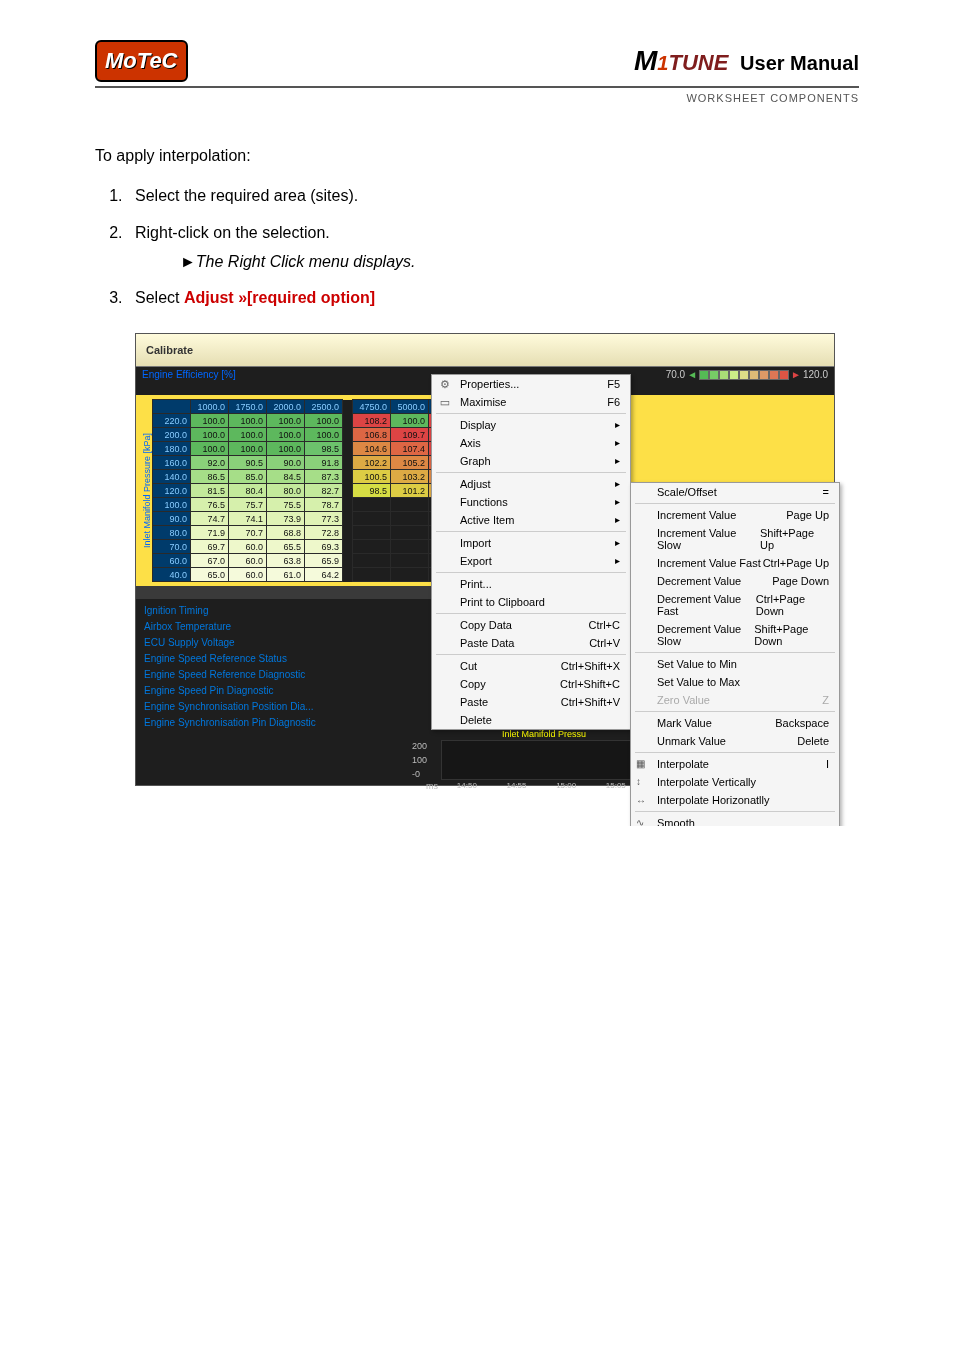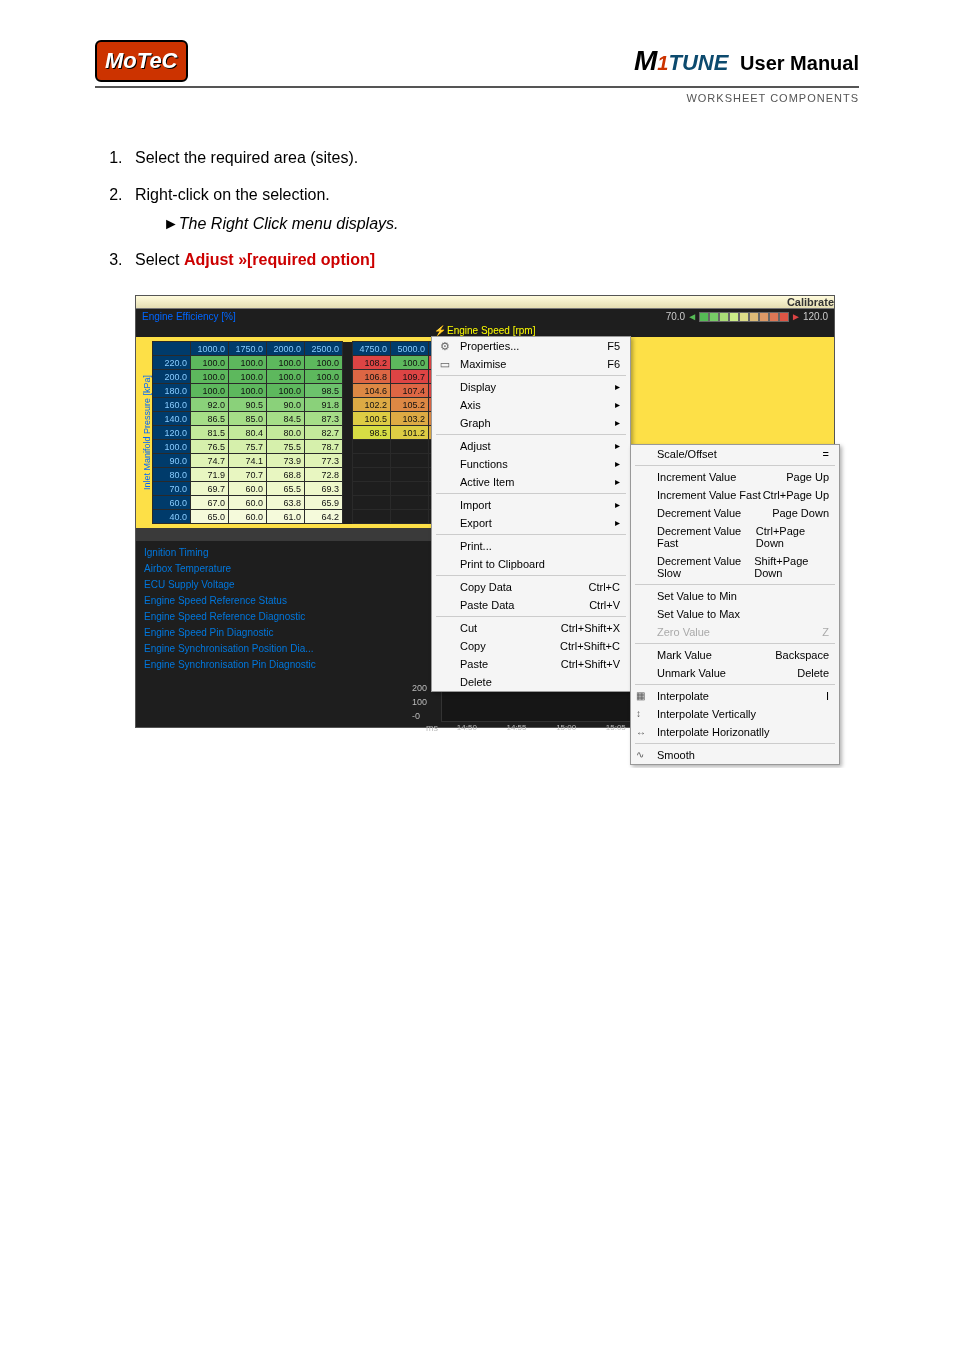--- a/index.html
+++ b/index.html
@@ -5,33 +5,33 @@
   * { margin: 0; padding: 0; box-sizing: border-box; }
   body { font-family: Arial, sans-serif; background: #fff; width: 954px; color: #000; }
   .page { padding: 40px 95px 40px 95px; }
   .header { display: flex; justify-content: space-between; align-items: center; border-bottom: 2px solid #555; padding-bottom: 4px; margin-bottom: 4px; }
   .logo { background: #c30; border-radius: 6px; padding: 6px 8px; border: 2px solid #000; }
   .logo-text { font-style: italic; font-weight: bold; font-size: 22px; color: #fff; text-shadow: 1px 1px 0 #000; }
   .header-right { text-align: right; }
   .mtune { font-size: 22px; font-weight: bold; font-style: italic; }
   .mtune .m { color: #000; font-size: 28px; }
   .mtune .one { color: #c30; font-size: 20px; }
-  .mtune .tune { color: #0c4a6e; }
+  .mtune .tune { color: #7f1d1d; }
   .user-manual { font-size: 20px; font-weight: bold; }
   .sub-header { text-align: right; font-size: 11px; color: #555; letter-spacing: 1px; margin-bottom: 40px; }
   h2 { font-size: 22px; font-weight: bold; margin-bottom: 22px; }
   .body-text { font-size: 16px; line-height: 1.5; margin-bottom: 14px; }
   ol { list-style: decimal; padding-left: 32px; font-size: 16px; line-height: 1.8; }
   ol li { margin-bottom: 8px; padding-left: 8px; }
-  .indent-result { margin-left: 28px; font-style: italic; }
+  .indent-result { margin-left: 45px; font-style: italic; }
   .arrow { font-style: normal; }
   .red-bold { color: #c00; font-weight: bold; font-style: normal; }
   .screenshot-wrap { margin-top: 20px; margin-left: 40px; }
   .screenshot { border: 1px solid #555; width: 700px; font-family: Tahoma, Arial, sans-serif; font-size: 10px; color: #ddd; position: relative; }
-  .ss-titlebar { background: linear-gradient(#fffbdc, #e5deb3); color: #333; text-align: right; font-weight: bold; padding: 0; font-size: 11px; border-bottom: 1px solid #777; }
+  .ss-titlebar { background: linear-gradient(#fffbdc, #e5deb3); color: #333; text-align: left; font-weight: bold; padding: 10px; font-size: 11px; border-bottom: 1px solid #777; }
   .eff-bar { background: #1e1e1e; padding: 2px 6px; display: flex; justify-content: space-between; align-items: center; font-size: 10px; }
   .eff-label { color: #06f; }
   .eff-scale { display: flex; align-items: center; gap: 2px; }
   .eff-scale span { color: #ccc; }
   .eff-squares { display: inline-flex; }
   .eff-sq { width: 10px; height: 10px; border: 1px solid #666; }
   .speed-bar { background: #1e1e1e; color: #ff0; text-align: center; padding: 1px; font-size: 10px; }
   .grid-area { background: #fde047; padding: 4px; display: flex; }
   .y-axis-label { writing-mode: vertical-rl; transform: rotate(180deg); color: #06f; font-size: 9px; text-align: center; padding-right: 2px; }
   table.data-table { border-collapse: collapse; font-size: 9px; }
@@ -67,20 +67,21 @@
     </div>
     <div class="header-right">
       <span class="mtune">
         <span class="m">M</span><span class="one">1</span><span class="tune">TUNE</span>
       </span>
       <span class="user-manual">&nbsp;<span>User Manual</span></span>
     </div>
   </div>
   <div class="sub-header">WORKSHEET COMPONENTS</div>
 
+  <p class="body-text">To apply interpolation:</p>
 
   <ol>
     <li>Select the required area (sites).</li>
     <li>
       <span>Right-click on the selection.</span>
       <div class="indent-result">
         <span class="arrow">►</span><span>The Right Click menu displays.</span>
       </div>
     </li>
     <li>
@@ -459,20 +460,24 @@
           <div class="sub-item">
             <span>Scale/Offset</span>
             <span>=</span>
           </div>
           <div class="sub-sep"></div>
           <div class="sub-item">
             <span>Increment Value</span>
             <span>Page Up</span>
           </div>
           <div class="sub-item">
+            <span>Increment Value Slow</span>
+            <span>Shift+Page Up</span>
+          </div>
+          <div class="sub-item">
             <span>Increment Value Fast</span>
             <span>Ctrl+Page Up</span>
           </div>
           <div class="sub-item">
             <span>Decrement Value</span>
             <span>Page Down</span>
           </div>
           <div class="sub-item">
             <span>Decrement Value Fast</span>
             <span>Ctrl+Page Down</span>

